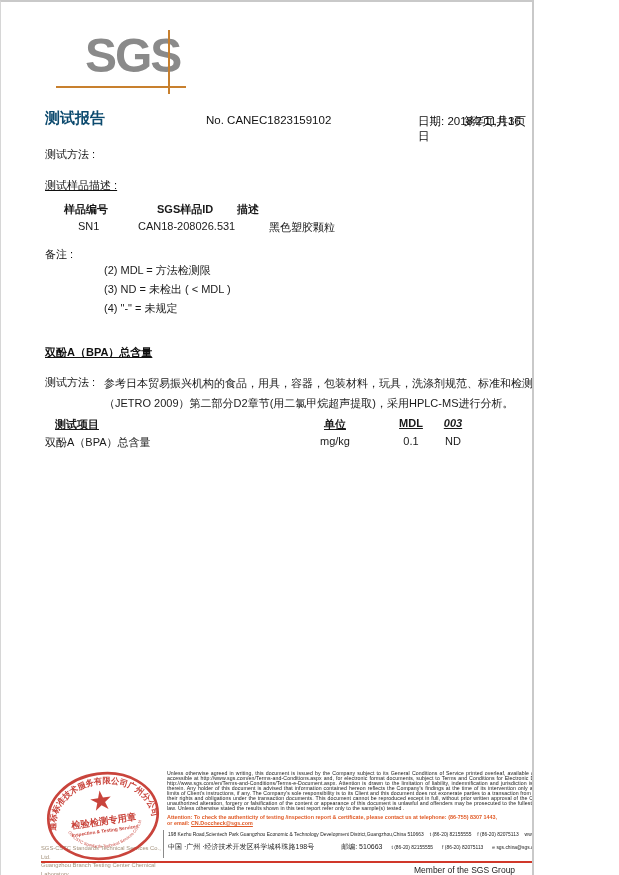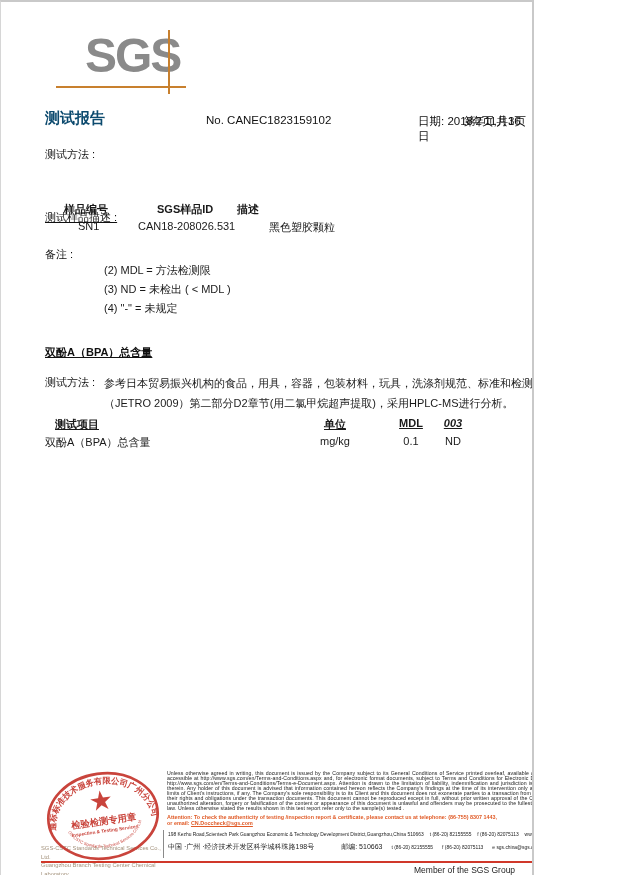--- a/index.html
+++ b/index.html
@@ -85,21 +85,21 @@
     <div class="logo-vline"></div>
   </div>
 
   <div class="report-title">测试报告</div>
   <div class="hdr-no">No. CANEC1823159102</div>
   <div class="hdr-date">日期: 2018年11月16日</div>
   <div class="hdr-page">第2页,共3页</div>
 
   <div class="abs lbl" style="left:44px; top:145px;">测试方法 :</div>
 
-  <div class="abs lbl u" style="left:44px; top:176px;margin-top:32px;">测试样品描述 :</div>
+  <div class="abs lbl u" style="left:44px; top:176px;">测试样品描述 :</div>
 
   <div>
     <div class="sth" style="left:63px;">样品编号</div>
     <div class="sth" style="left:156px;">SGS样品ID</div>
     <div class="sth" style="left:236px;">描述</div>
     <div>
       <div class="str" style="left:77px;">SN1</div>
       <div class="str" style="left:137px;">CAN18-208026.531</div>
       <div class="str" style="left:236px;margin-left:32px;">黑色塑胶颗粒</div>
     </div>

